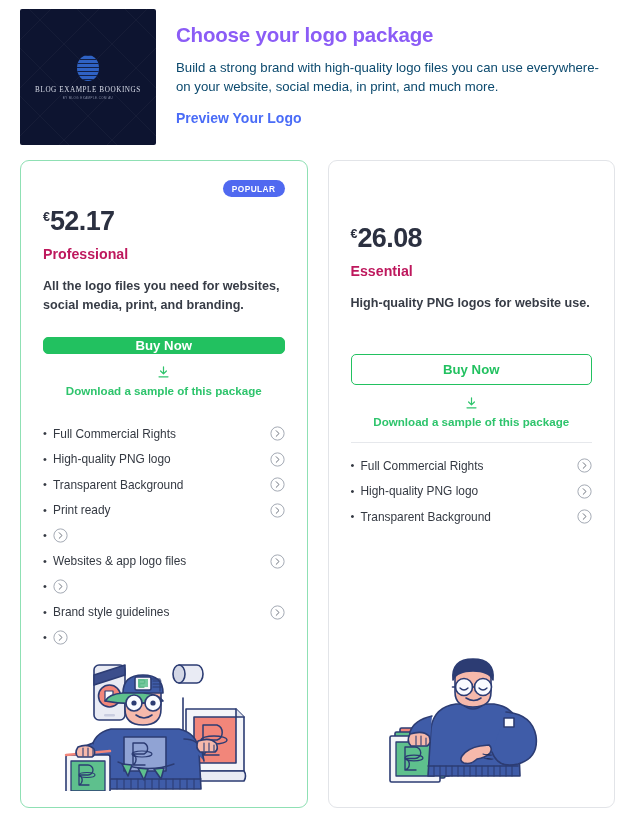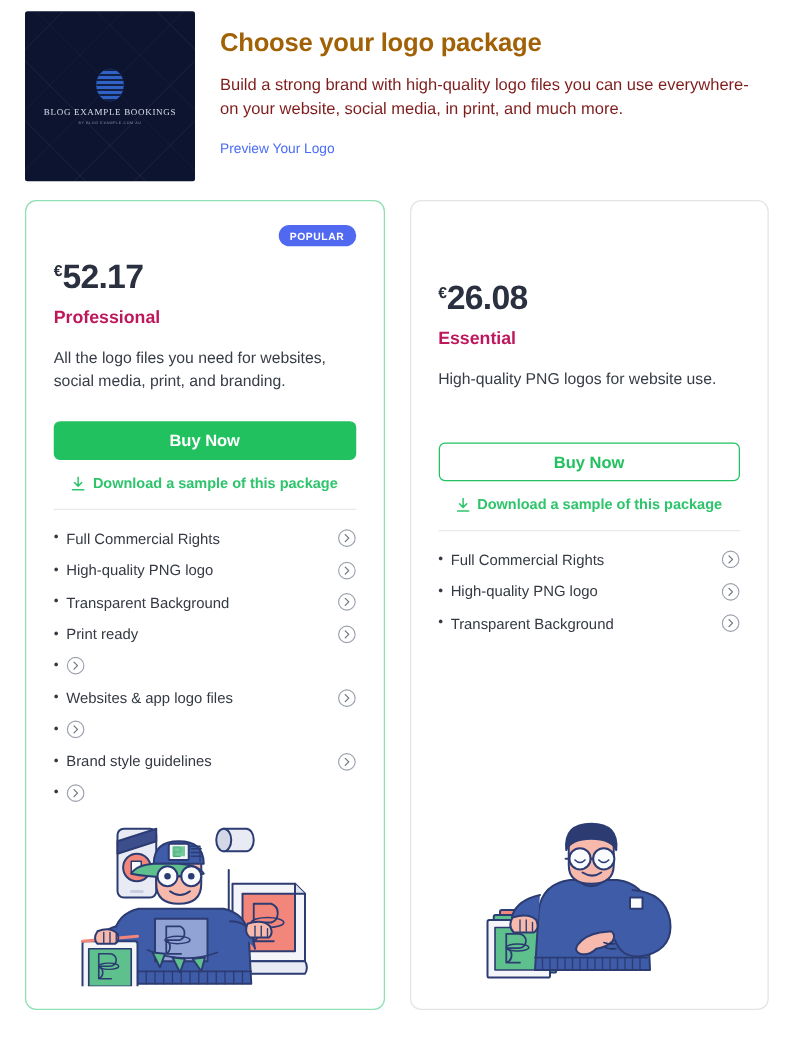--- a/index.html
+++ b/index.html
@@ -74,34 +74,34 @@
     color: #8c93ab;
     margin-top: 2px;
     z-index: 2;
     white-space: nowrap;
   }
 
   .header-text { padding-top: 14px; flex: 1; }
   .header-title {
     font-size: 20.5px;
     font-weight: bold;
-    color: #a16207;
+    color: #8b5cf6;
     letter-spacing: -0.2px;
     margin-bottom: 11px;
   }
   .header-sub {
     font-size: 13.2px;
     line-height: 19px;
-    color: #7f1d1d;
+    color: #0c4a6e;
     max-width: 424px;
     margin-bottom: 13px;
   }
   .preview-link {
-    font-size: 11px;
-    font-weight: normal;
+    font-size: 14px;
+    font-weight: bold;
     color: #4a6cf7;
     cursor: pointer;
     display: inline-block;
   }
 
   
   .cards {
     display: flex;
     gap: 20px;
     padding: 0 13px 0 20px;
@@ -154,20 +154,21 @@
     color: #be185d;
     margin-top: 11px;
   }
 
   .plan-desc {
     font-size: 12.6px;
     line-height: 18.5px;
     color: #373c46;
     margin-top: 15px;
     min-height: 38px;
+    font-weight: bold;
   }
 
   .buy-btn {
     margin-top: 22px;
     height: 31px;
     border-radius: 5px;
     display: flex;
     align-items: center;
     justify-content: center;
     font-size: 13.2px;
@@ -181,20 +182,21 @@
   .dl-link {
     margin-top: 12px;
     display: flex;
     align-items: center;
     justify-content: center;
     gap: 6px;
     font-size: 11.6px;
     font-weight: bold;
     color: #2ec46c;
     cursor: pointer;
+    flex-direction: column;
   }
   .dl-icon { display: block; }
 
   .divider {
     margin-top: 14px;
     height: 1px;
     background: #e6e8ec;
   }
 
   .features { margin-top: 10px; list-style: none; }

